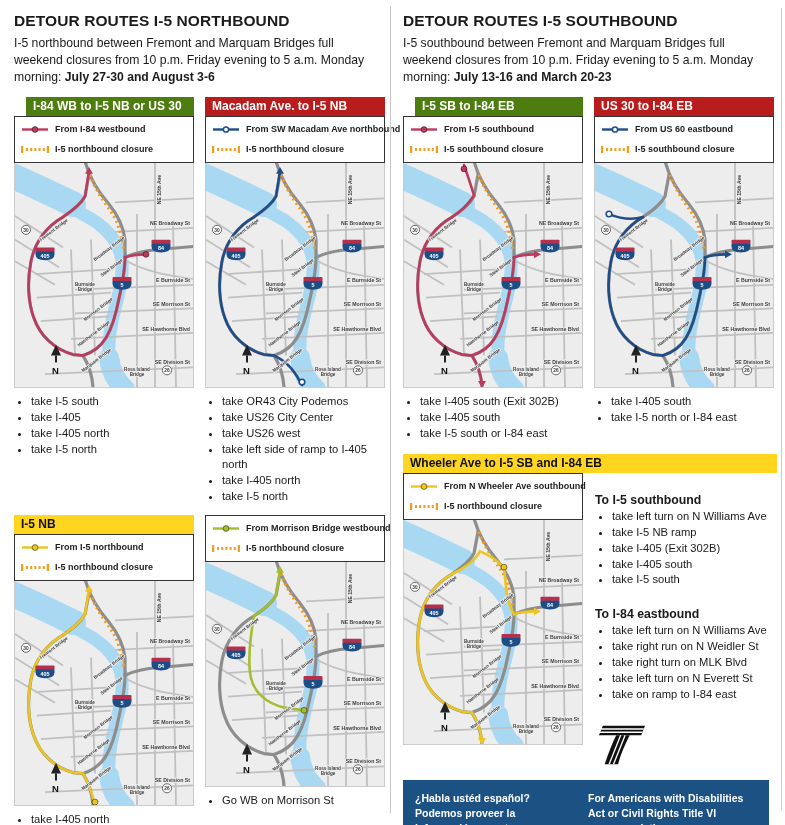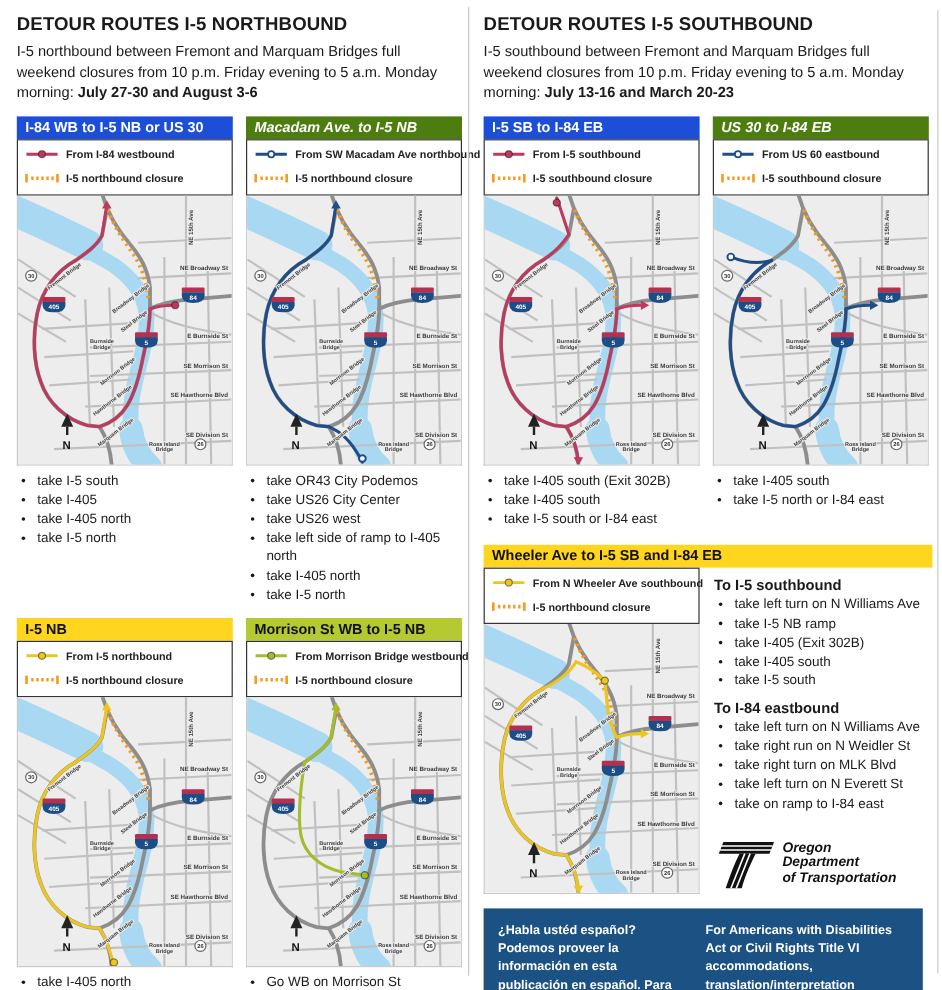--- a/index.html
+++ b/index.html
@@ -9,37 +9,37 @@
   .col{box-sizing:border-box;}
   .col-left{width:390px;padding:12px 9px 0 14px;}
   .divider{width:1px;background:#c6c6c6;margin:6px 0 12px 0;}
   .col-right{flex:1;padding:12px 8px 0 12px;}
   .col-title{font-size:15.5px;font-weight:bold;letter-spacing:.1px;}
   .intro{font-size:12.2px;line-height:1.4;margin-top:5px;max-width:358px;}
   .intro b{font-weight:bold;}
   .panel-row{display:flex;gap:11px;margin-top:11px;}
   .panel{width:180px;}
   .panel-header{height:19px;line-height:19px;font-weight:bold;font-size:12px;padding-left:7px;color:#fff;white-space:nowrap;overflow:hidden;}
-  .hdr-red{background:#1d4ed8;}
-  .hdr-navy{background:#4d7c0f;font-style:italic;}
+  .hdr-red{background:#4d7c0f;margin-left:12px;}
+  .hdr-navy{background:#b91c1c;}
   .hdr-yellow{background:#ffd520;color:#111;}
   .hdr-lime{background:#b5c933;color:#111;}
   .legend{border:1px solid #333;background:#fff;padding:3px 5px 4px;display:flex;flex-direction:column;gap:2px;}
   .legend-row{display:flex;align-items:center;gap:5px;}
   .legend-label{font-size:9px;font-weight:bold;color:#222;white-space:nowrap;}
   .map-wrap{line-height:0;}
   .map-wrap svg{display:block;border:1px solid #cbcbcb;border-top:none;}
   .bullets{margin:6px 0 0 17px;padding:0;font-size:11.2px;line-height:1.33;}
   .bullets li{margin-bottom:1px;}
   .wheeler{margin-top:12px;}
   .wheeler .panel-header{width:100%;box-sizing:border-box;}
   .wheeler-body{display:flex;}
   .wheeler-left{width:180px;flex:none;}
   .wheeler-right{flex:1;padding-left:12px;}
-  .dir-heading{font-size:12.3px;font-weight:bold;margin:8px 0 2px;}
+  .dir-heading{font-size:12.3px;font-weight:bold;margin:20px 0 2px;}
   .wheeler-right .bullets{margin-top:2px;}
   .odot{display:flex;align-items:center;gap:5px;margin-top:18px;margin-left:2px;}
   .odot-text{font-size:11.5px;font-weight:bold;font-style:italic;line-height:1.12;color:#111;}
   .footer-box{background:#1c5184;color:#fff;margin-top:12px;padding:11px 12px;display:flex;gap:15px;max-width:366px;box-sizing:border-box;}
   .footer-col{font-size:10.5px;line-height:1.45;font-weight:bold;}
   .footer-col.es{width:158px;flex:none;}
   .footer-col.en{flex:1;}
 </style>
 </head>
 <body>
@@ -391,21 +391,20 @@
                 <line x1="41" y1="196" x2="41" y2="203" stroke="#222" stroke-width="2"></line>
                 <text x="37" y="215" font-size="9.5" font-weight="bold" fill="#111">N</text>
               </g>
             </svg>
           </div>
     <ul class="bullets">
             <li>take I-405 north</li>
           </ul>
   </div>
         <div class="panel">
-    <div class="panel-header hdr-lime">Morrison St WB to I-5 NB</div>
     <div class="legend">
       <div class="legend-row">
         <span class="legend-icon route"><svg width="30" height="9" viewBox="0 0 30 9">
                   <line x1="2" y1="4.5" x2="28" y2="4.5" stroke="#a3bd2d" stroke-width="2.4"></line>
                   <circle cx="15" cy="4.5" r="2.9" fill="#a3bd2d" stroke="rgba(0,0,0,.45)" stroke-width="1"></circle>
                 </svg></span>
         <span class="legend-label">From Morrison Bridge westbound</span>
       </div>
       <div class="legend-row">
         <span class="legend-icon closure"><svg width="30" height="9" viewBox="0 0 30 9">
@@ -887,25 +886,20 @@
             </ul>
             <div class="odot">
               <svg width="50" height="48" viewBox="0 0 52 50">
                 <path d="M6,6 L50,6 L46,16 L2,16 Z" fill="#111"></path>
                 <path d="M20,16 L34,16 C28,28 24,38 22,46 L8,46 C12,34 16,24 20,16 Z" fill="#111"></path>
                 <line x1="4" y1="9.4" x2="48.7" y2="9.4" stroke="#fff" stroke-width="1.4"></line>
                 <line x1="3" y1="12.8" x2="47.4" y2="12.8" stroke="#fff" stroke-width="1.4"></line>
                 <line x1="24.6" y1="16" x2="12.6" y2="46" stroke="#fff" stroke-width="1.4"></line>
                 <line x1="29.2" y1="16" x2="17.2" y2="46" stroke="#fff" stroke-width="1.4"></line>
               </svg>
-              <div class="odot-text">
-                <div>Oregon</div>
-                <div>Department</div>
-                <div>of Transportation</div>
-              </div>
             </div>
           </div>
       </div>
     </div>
 
     <div class="footer-box">
       <div class="footer-col es">¿Habla ustéd español? Podemos proveer la información en esta publicación en español. Para recibir la información en español, por favor llamé al (503) 731-4128.</div>
       <div class="footer-col en">For Americans with Disabilities Act or Civil Rights Title VI accommodations, translation/interpretation services, or more information call 503-731-4128, TTY (800) 735-2900 or Oregon Relay Service 7-1-1.</div>
     </div>
   </div>

